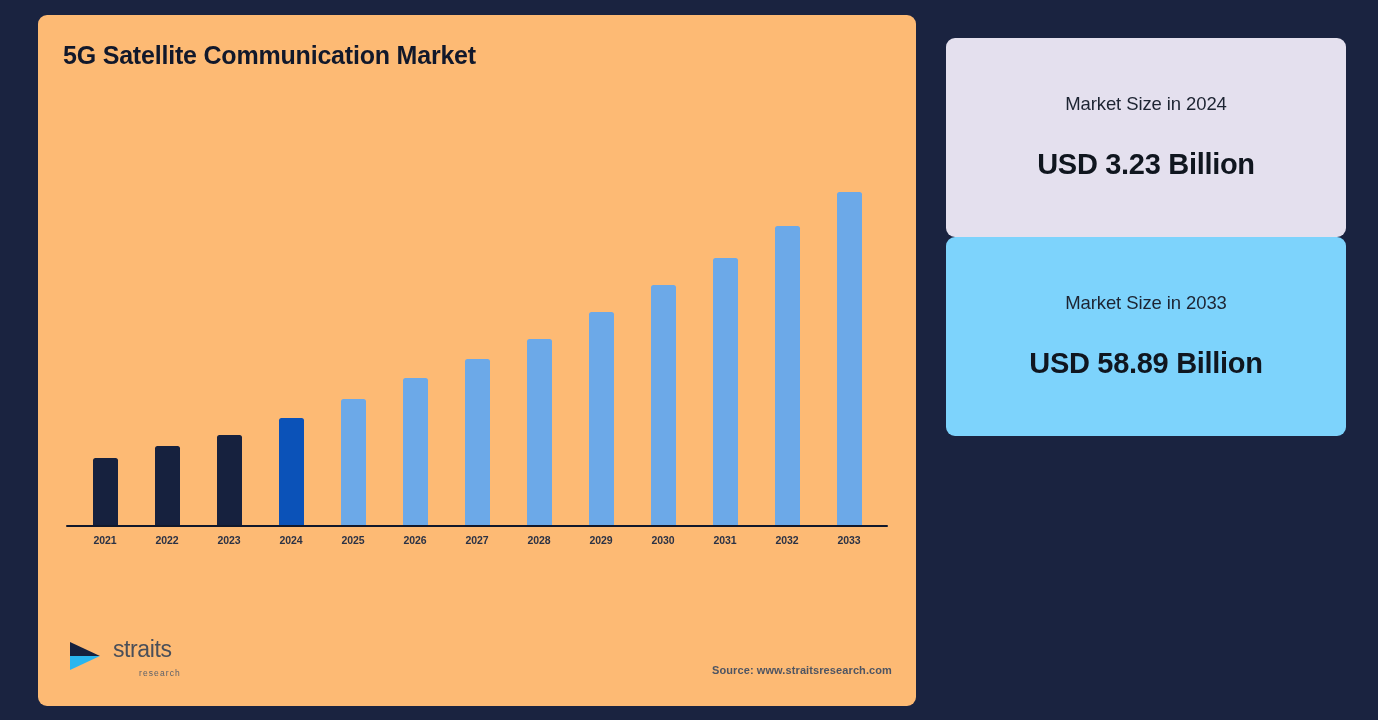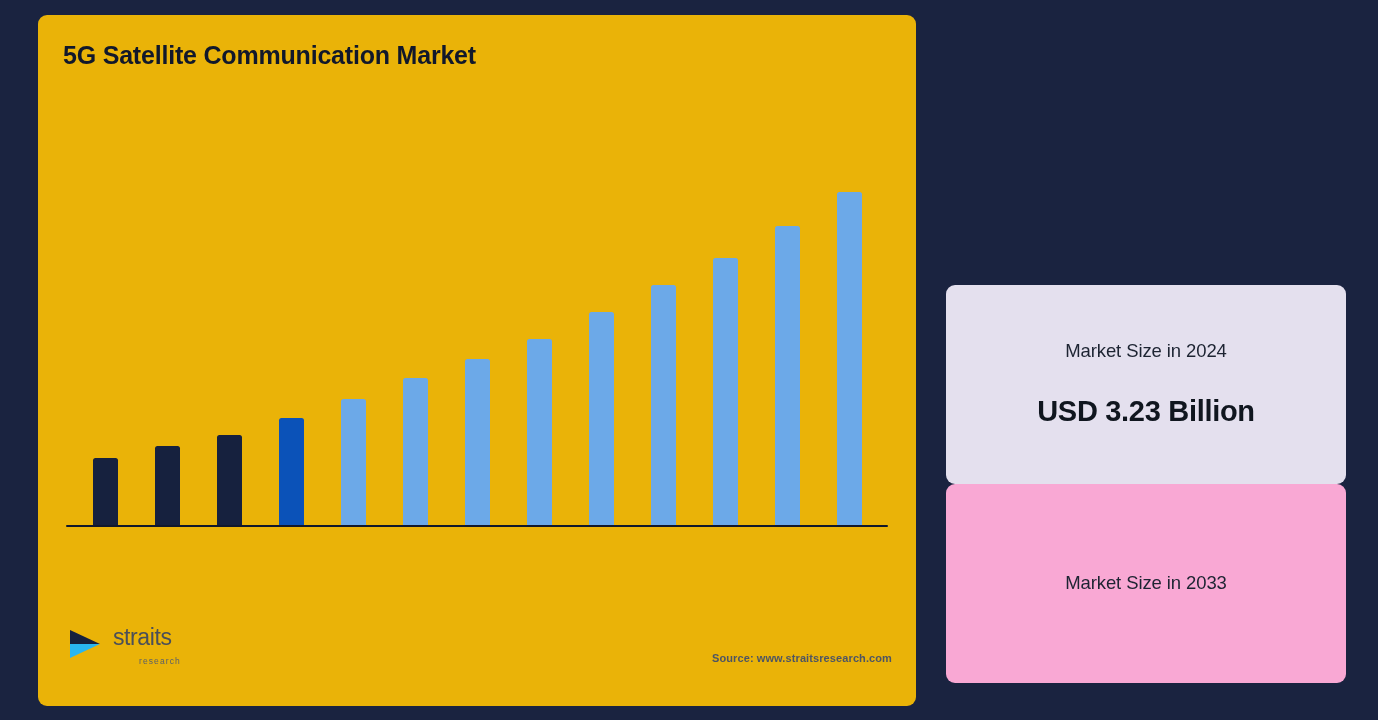--- a/index.html
+++ b/index.html
@@ -15,21 +15,21 @@
     display: flex;
     align-items: center;
     padding: 28px 38px;
     gap: 30px;
   }
 
   
   #chart-panel {
     width: 878px;
     height: 691px;
-    background: #eab308;
+    background: #fdba74;
     border-radius: 9px;
     position: relative;
     flex: none;
     padding: 26px 24px 0 24px;
   }
 
   #chart-title {
     font-size: 25px;
     font-weight: bold;
     color: #11182b;
@@ -103,21 +103,21 @@
     font-weight: bold;
     color: #2b3245;
     letter-spacing: -0.1px;
   }
 
   
   #chart-footer {
     position: absolute;
     left: 28px;
     right: 24px;
-    bottom: 38px;
+    bottom: 26px;
     display: flex;
     align-items: flex-end;
     justify-content: space-between;
   }
   #logo {
     display: flex;
     align-items: center;
     gap: 7px;
   }
   #logo-mark { flex: none; }
@@ -146,21 +146,21 @@
     letter-spacing: 0.1px;
     margin-bottom: 4px;
   }
 
   
   #cards-column {
     width: 400px;
     height: 645px;
     display: flex;
     flex-direction: column;
-    justify-content: flex-end;
+    justify-content: flex-start;
     flex: none;
   }
   .stat-card {
     height: 199px;
     border-radius: 9px;
     display: flex;
     flex-direction: column;
     align-items: center;
     justify-content: center;
     gap: 33px;
@@ -225,20 +225,35 @@
           <div class="bar" style="height: 299px; background: rgb(108, 169, 232);"></div>
         </div>
         <div class="bar-slot">
           <div class="bar" style="height: 333px; background: rgb(108, 169, 232);"></div>
         </div>
       </div>
   </div>
 
   <div id="axis-line"></div>
 
+  <div id="x-labels">
+      <div class="x-label">2021</div>
+      <div class="x-label">2022</div>
+      <div class="x-label">2023</div>
+      <div class="x-label">2024</div>
+      <div class="x-label">2025</div>
+      <div class="x-label">2026</div>
+      <div class="x-label">2027</div>
+      <div class="x-label">2028</div>
+      <div class="x-label">2029</div>
+      <div class="x-label">2030</div>
+      <div class="x-label">2031</div>
+      <div class="x-label">2032</div>
+      <div class="x-label">2033</div>
+    </div>
 
   <div id="chart-footer">
     <div id="logo">
       <span id="logo-mark">
         <svg width="40" height="40" viewBox="0 0 40 40" aria-hidden="true">
           <polygon points="4,6 4,20 34,20" fill="#16213e"></polygon>
           <polygon points="4,20 4,34 34,20" fill="#29b6f0"></polygon>
         </svg>
       </span>
       <span id="logo-text">
@@ -249,16 +264,17 @@
     <div id="source-text">Source: www.straitsresearch.com</div>
   </div>
 
 </div>
 
 <div id="cards-column">
     <div class="stat-card" style="background: rgb(228, 224, 238);">
       <div class="stat-label">Market Size in 2024</div>
       <div class="stat-value">USD 3.23 Billion</div>
     </div>
-    <div class="stat-card" style="background: #f9a8d4;">
+    <div class="stat-card" style="background: #7dd3fc;">
       <div class="stat-label">Market Size in 2033</div>
+      <div class="stat-value">USD 58.89 Billion</div>
     </div>
   </div>
 
 </body></html>

